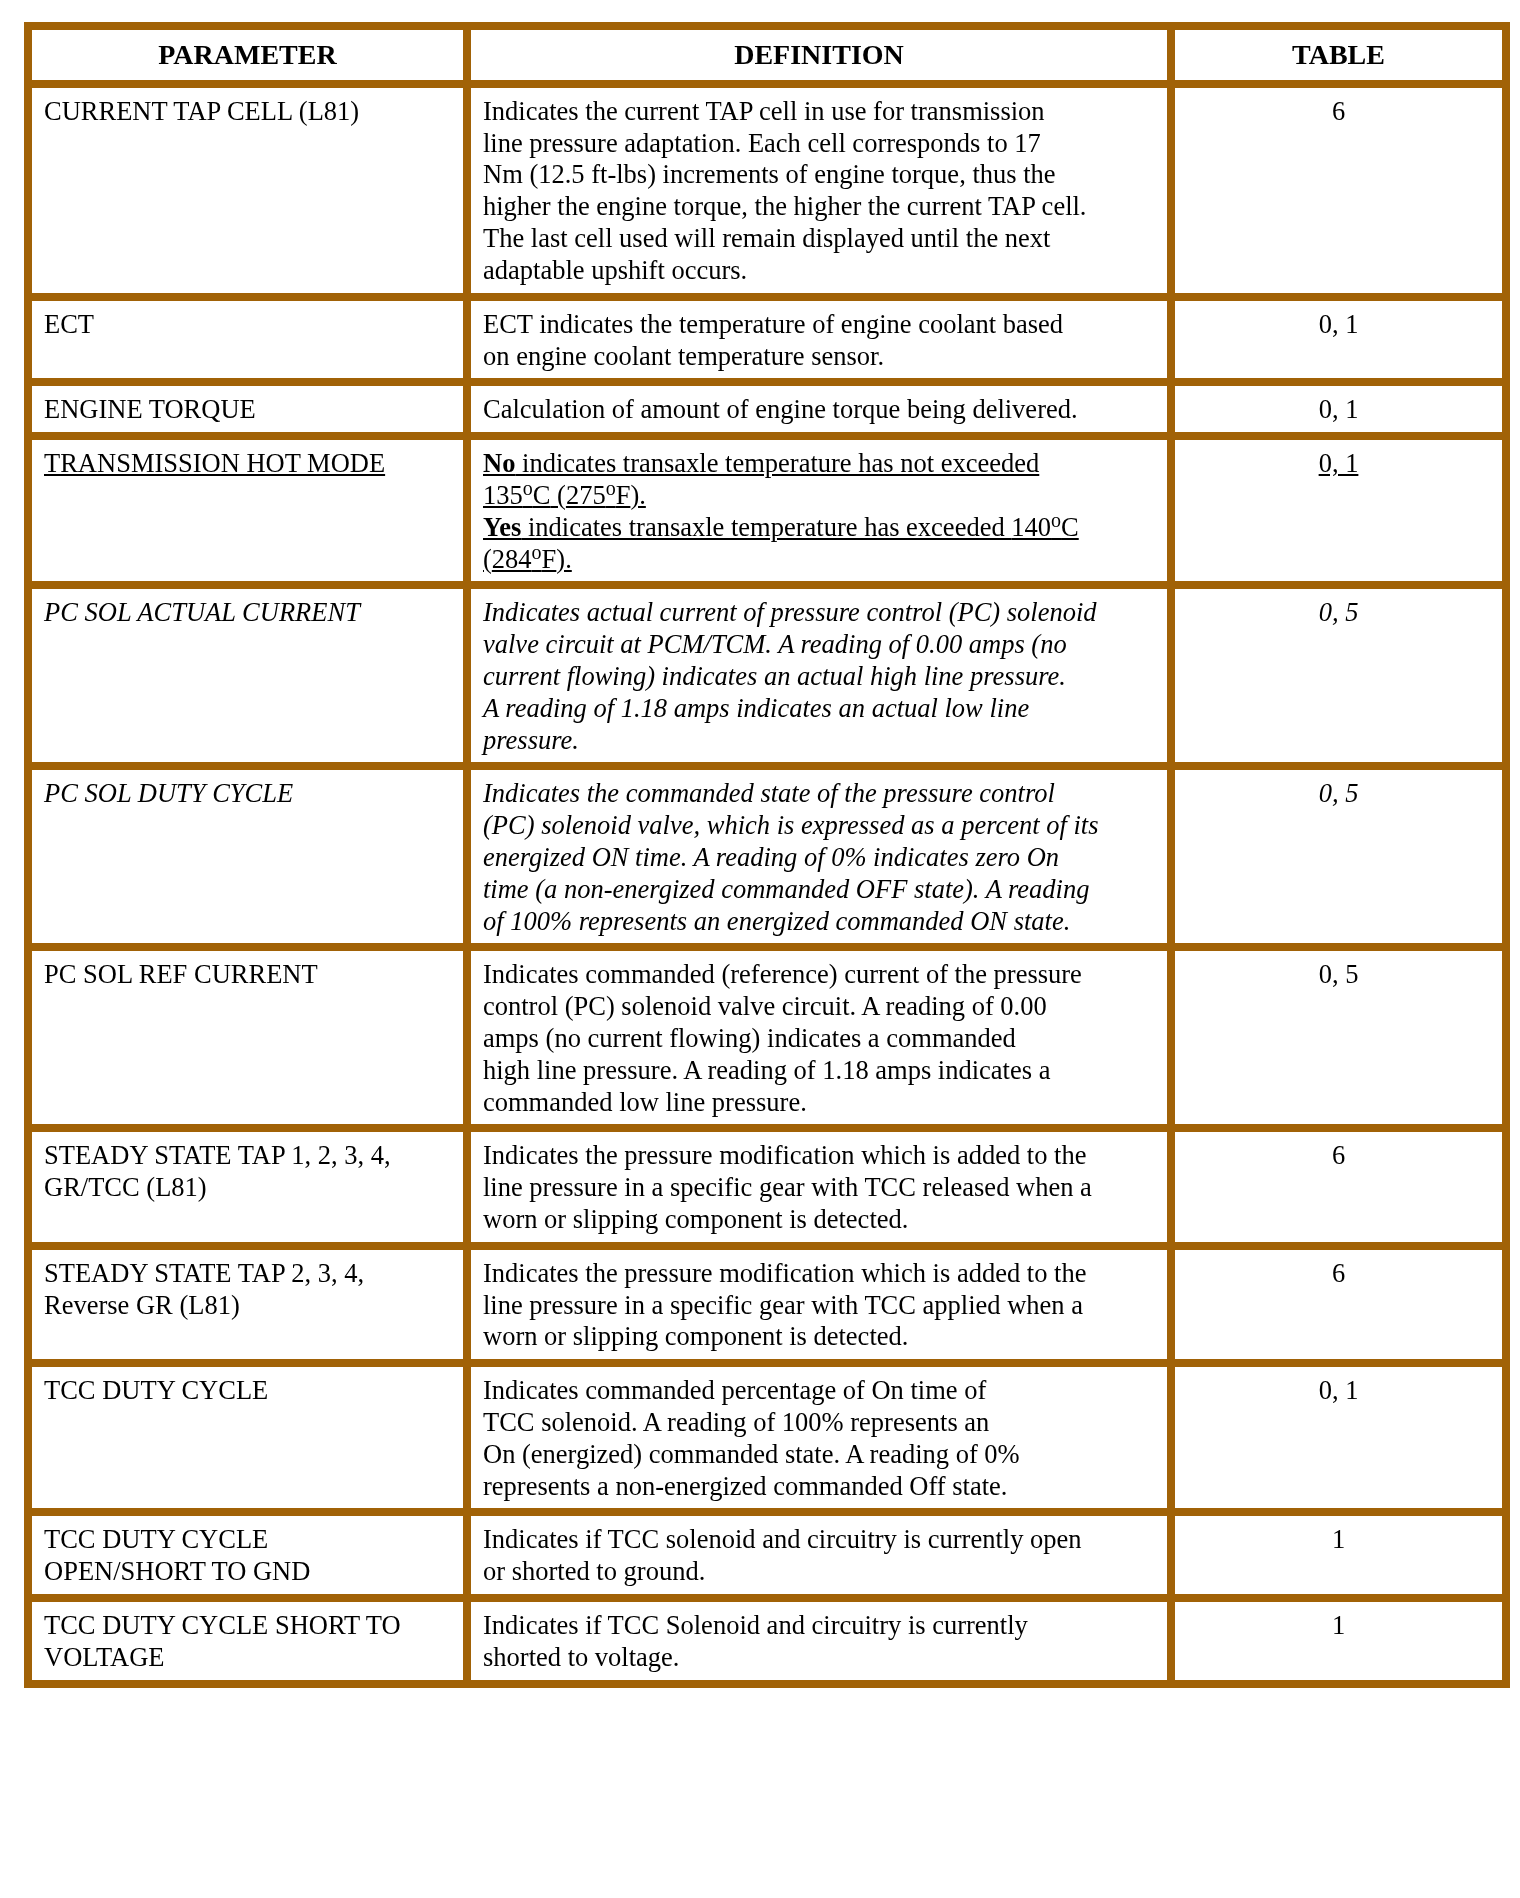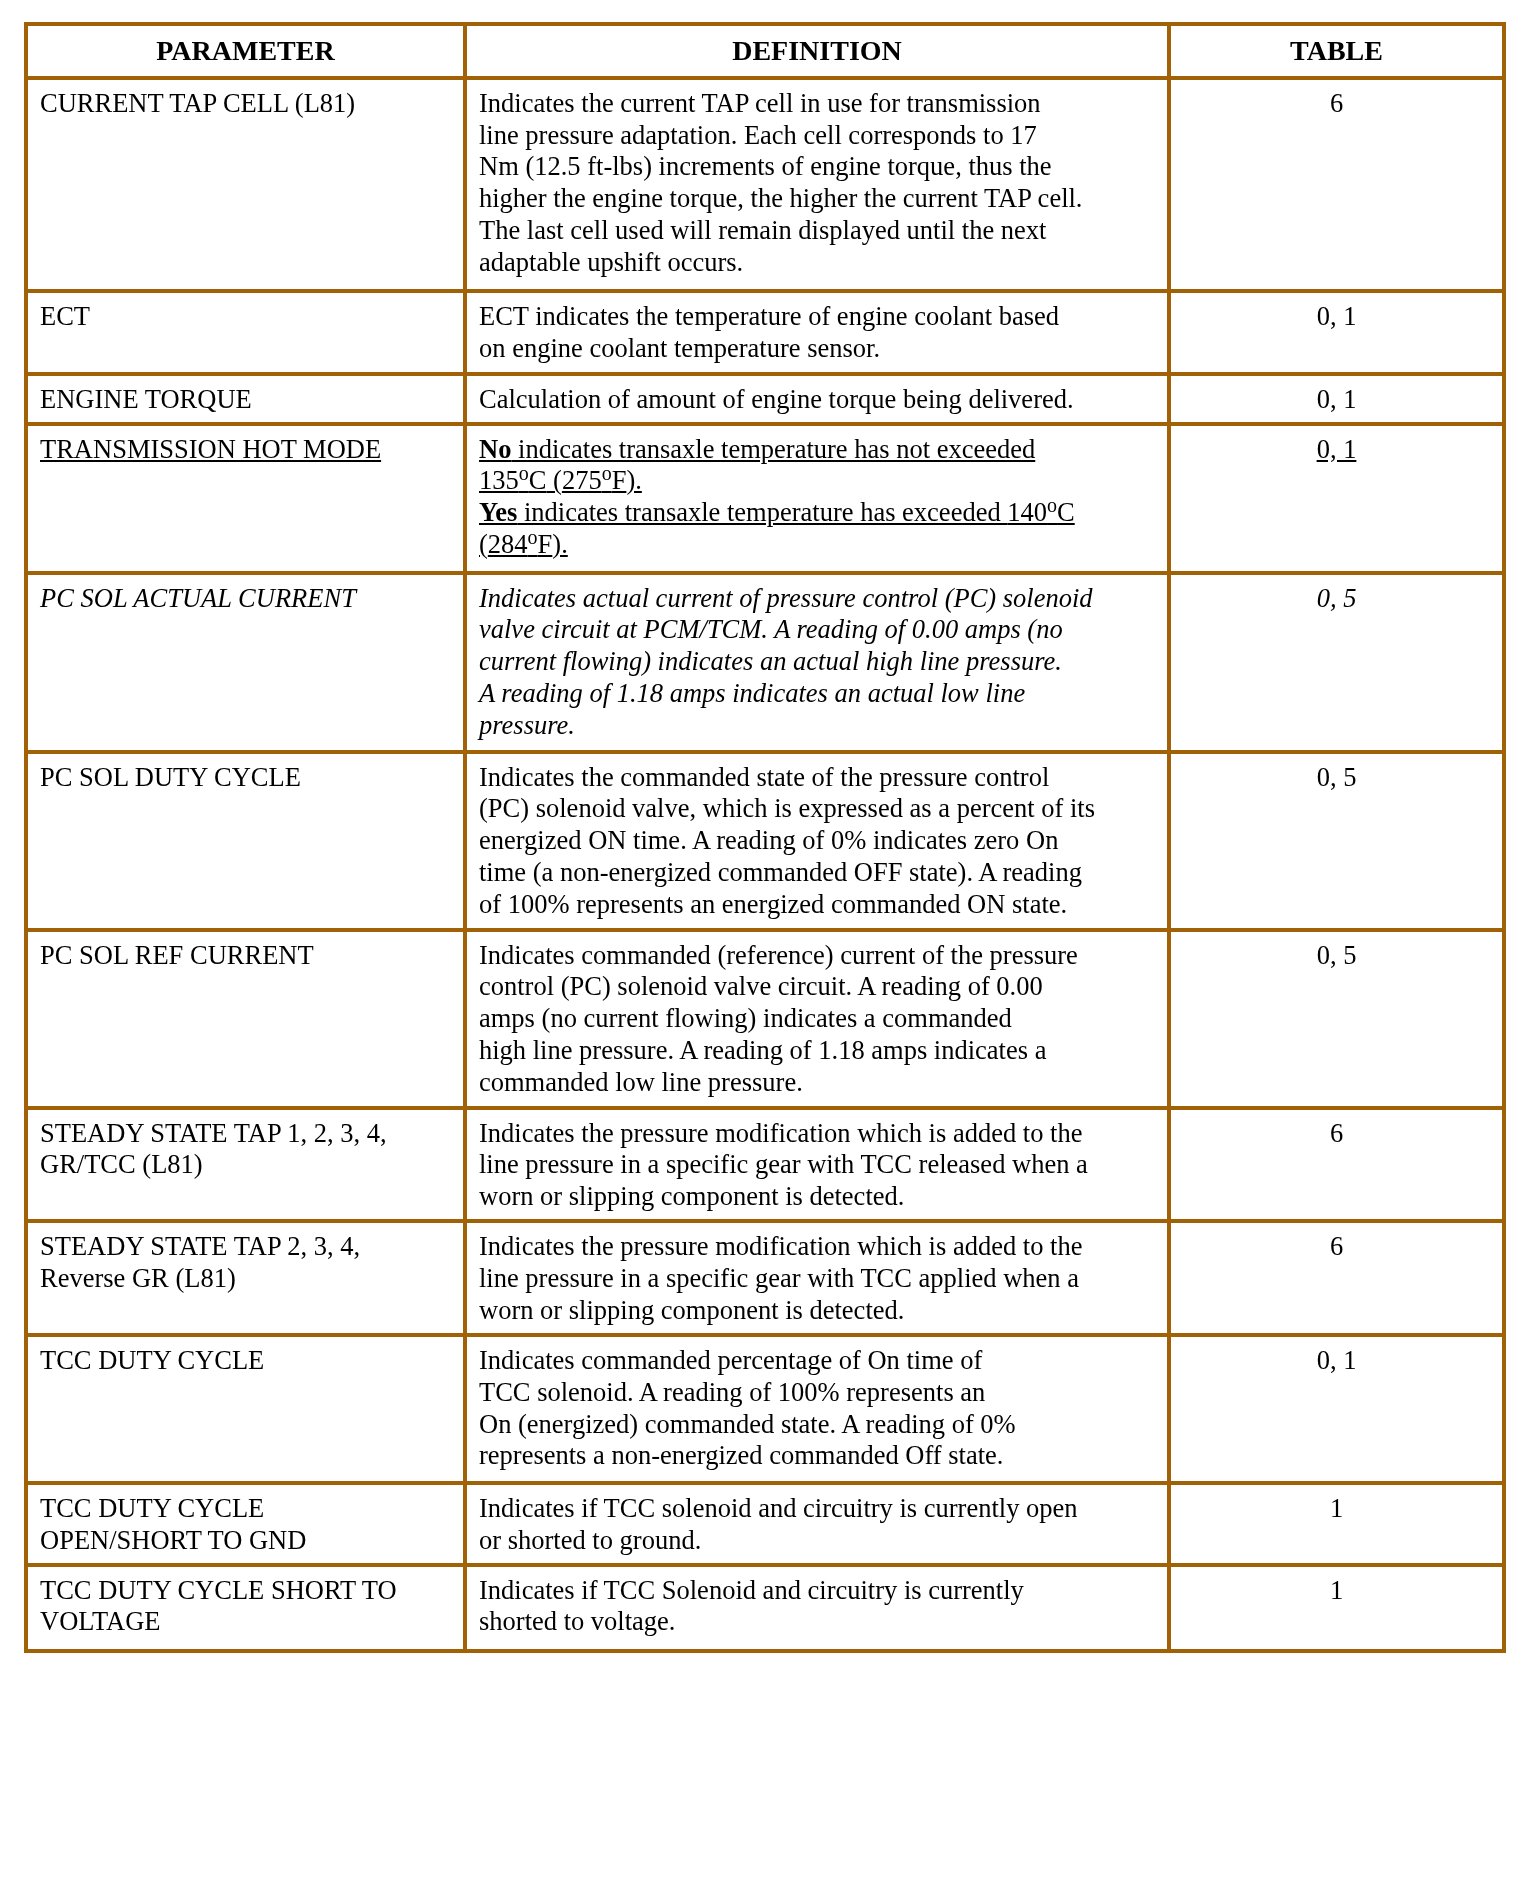--- a/index.html
+++ b/index.html
@@ -8,21 +8,21 @@
     position: absolute; left: 24px; top: 22px;
     width: 1478px;
     border-collapse: collapse;
     font-family: "Liberation Serif", "DejaVu Serif", serif;
     color: #000;
     font-size: 26.5px;
     line-height: 31.8px;
     table-layout: fixed;
   }
   table.params th, table.params td {
-    border: 4px solid #a16207;
+    border: 8px solid #a16207;
     vertical-align: top;
     padding: 8px 12px 6px 12px;
   }
   table.params th {
     font-weight: bold;
     text-align: center;
     font-size: 28px;
     padding: 9px 10px 9px 10px;
   }
   col.c1 { width: 439px; }
@@ -102,21 +102,21 @@
         </td>
         <td class="def">
           <span class="line">Indicates actual current of pressure control (PC) solenoid</span>
           <span class="line">valve circuit at PCM/TCM. A reading of 0.00 amps (no</span>
           <span class="line">current flowing) indicates an actual high line pressure.</span>
           <span class="line">A reading of 1.18 amps indicates an actual low line</span>
           <span class="line">pressure.</span>
         </td>
         <td class="tbl">0, 5</td>
       </tr>
-      <tr style="height: 178px;">
+      <tr style="height: 178px; font-style: italic;">
         <td>
           <span class="line">PC SOL DUTY CYCLE</span>
         </td>
         <td class="def">
           <span class="line">Indicates the commanded state of the pressure control</span>
           <span class="line">(PC) solenoid valve, which is expressed as a percent of its</span>
           <span class="line">energized ON time.  A reading of 0% indicates zero On</span>
           <span class="line">time (a non-energized commanded OFF state).  A reading</span>
           <span class="line">of 100% represents an energized commanded ON state.</span>
         </td>

